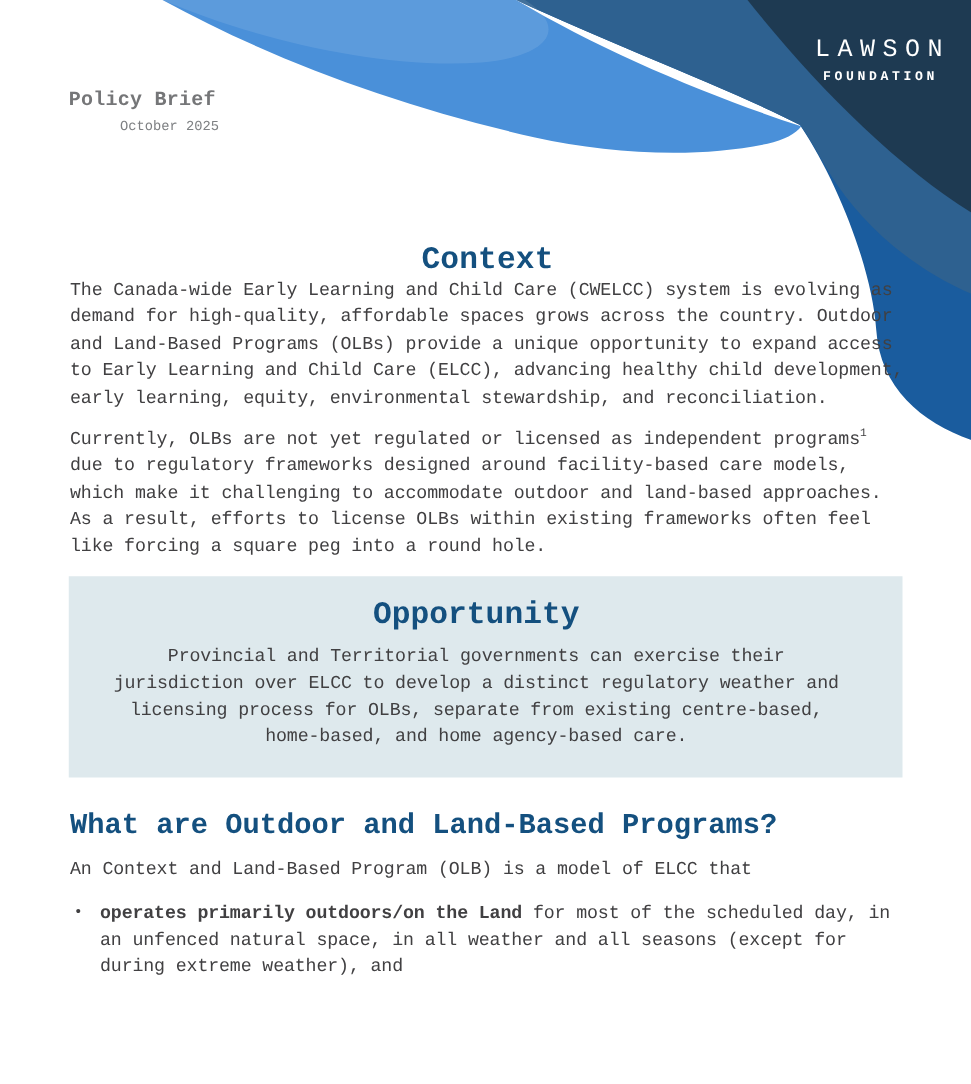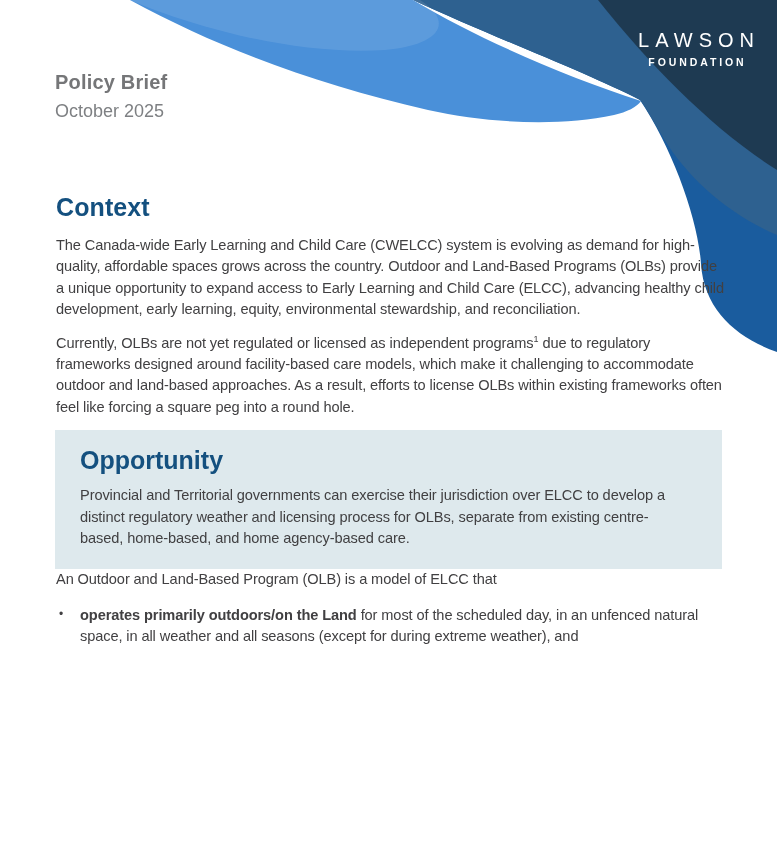--- a/index.html
+++ b/index.html
@@ -5,49 +5,50 @@
   :root{
     --light-wave:#4A90D9; --steel-wave:#2E6190; --navy-corner:#1E3A52;
     --deep-wave:#1A5C9E; --title-blue:#1A5AA5; --heading-blue:#14507F;
     --box-bg:#DEE9ED; --body-text:#414042; --kicker-gray:#757678; --date-gray:#7E8083;
   }
   *{margin:0;padding:0;box-sizing:border-box;}
   html,body{background:#e8e8e8;}
   .page{
     position:relative;width:777px;height:867px;background:#ffffff;
     overflow:hidden;margin:0 auto;
-    font-family:Liberation Sans, sans-serif;
+    font-family:Liberation Mono, monospace;
   }
   .waves{position:absolute;top:0;left:0;pointer-events:none;}
   .logo{
     position:absolute;top:29px;right:23px;text-align:center;color:#ffffff;z-index:3;
   }
   .logo .line1{font-size:20px;font-weight:400;letter-spacing:6px;margin-right:-6px;}
   .logo .line2{font-size:10.5px;font-weight:600;letter-spacing:2.9px;margin-right:-2.9px;margin-top:4px;}
   .kicker-block{position:absolute;top:71px;left:55px;z-index:3;}
-  .kicker{font-size:20px;font-weight:700;color:var(--kicker-gray);letter-spacing:0.2px;}
-  .date{font-size:18px;color:var(--date-gray);margin-top:7px;}
+  .kicker{font-size:16px;font-weight:700;color:var(--kicker-gray);letter-spacing:0.2px;}
+  .date{font-size:11px;color:var(--date-gray);margin-top:7px;margin-left:41px;}
   .content{position:absolute;top:160px;left:56px;width:668px;z-index:2;}
   h1.title{
     font-size:33px;line-height:41px;font-weight:400;color:var(--title-blue);
     letter-spacing:-0.2px;
   }
   h1.title b{font-weight:700;}
   h2.section{
     font-size:25px;font-weight:700;color:var(--heading-blue);
-    margin-top:33px;margin-bottom:13px;letter-spacing:0.1px;
+    margin-top:33px;margin-bottom:1px;letter-spacing:0.1px;text-align:center;
   }
   p.body, .li-text{
     font-size:14.6px;line-height:21.4px;color:var(--body-text);letter-spacing:-0.1px;
   }
   p.body{margin-bottom:12px;}
   sup{font-size:9px;vertical-align:super;line-height:0;}
   .opp-box{
     background:var(--box-bg);margin-top:4px;margin-left:-1px;width:667px;
     padding:16px 40px 20px 25px;
+    text-align:center;
   }
   .opp-box h2{font-size:25px;font-weight:700;color:var(--heading-blue);margin-bottom:10px;}
   .opp-box p{margin-bottom:0;max-width:615px;}
   h3.section{
     font-size:23px;font-weight:700;color:var(--heading-blue);
     margin-top:25px;margin-bottom:13px;
   }
   ul.olb-list{list-style:none;margin-top:14px;}
   ul.olb-list li{display:flex;margin-bottom:13px;}
   .li-marker{
@@ -87,22 +88,23 @@
     <p class="body">The Canada-wide Early Learning and Child Care (CWELCC) system is evolving as demand for high-quality, affordable spaces grows across the country. Outdoor and Land-Based Programs (OLBs) provide a unique opportunity to expand access to Early Learning and Child Care (ELCC), advancing healthy child development, early learning, equity, environmental stewardship, and reconciliation.</p>
 
     <p class="body"><span>Currently, OLBs are not yet regulated or licensed as independent programs</span><sup>1</sup><span> due to regulatory frameworks designed around facility-based care models, which make it challenging to accommodate outdoor and land-based approaches. As a result, efforts to license OLBs within existing frameworks often feel like forcing a square peg into a round hole.</span></p>
 
 
     <div class="opp-box">
       <h2>Opportunity</h2>
       <p class="body">Provincial and Territorial governments can exercise their jurisdiction over ELCC to develop a distinct regulatory weather and licensing process for OLBs, separate from existing centre-based, home-based, and home agency-based care.</p>
     </div>
 
+    <h3 class="section">What are Outdoor and Land-Based Programs?</h3>
 
-    <p class="body">An Outdoor and Land-Based Program (OLB) is a model of ELCC that</p>
+    <p class="body">An Context and Land-Based Program (OLB) is a model of ELCC that</p>
 
     <ul class="olb-list">
       <li>
         <span class="li-marker">•</span>
         <span class="li-text"><b>operates primarily outdoors/on the Land</b><span> for most of the scheduled day, in an unfenced natural space, in all weather and all seasons (except for during extreme weather), and</span></span>
       </li>
 
     </ul>
 
   </div>

